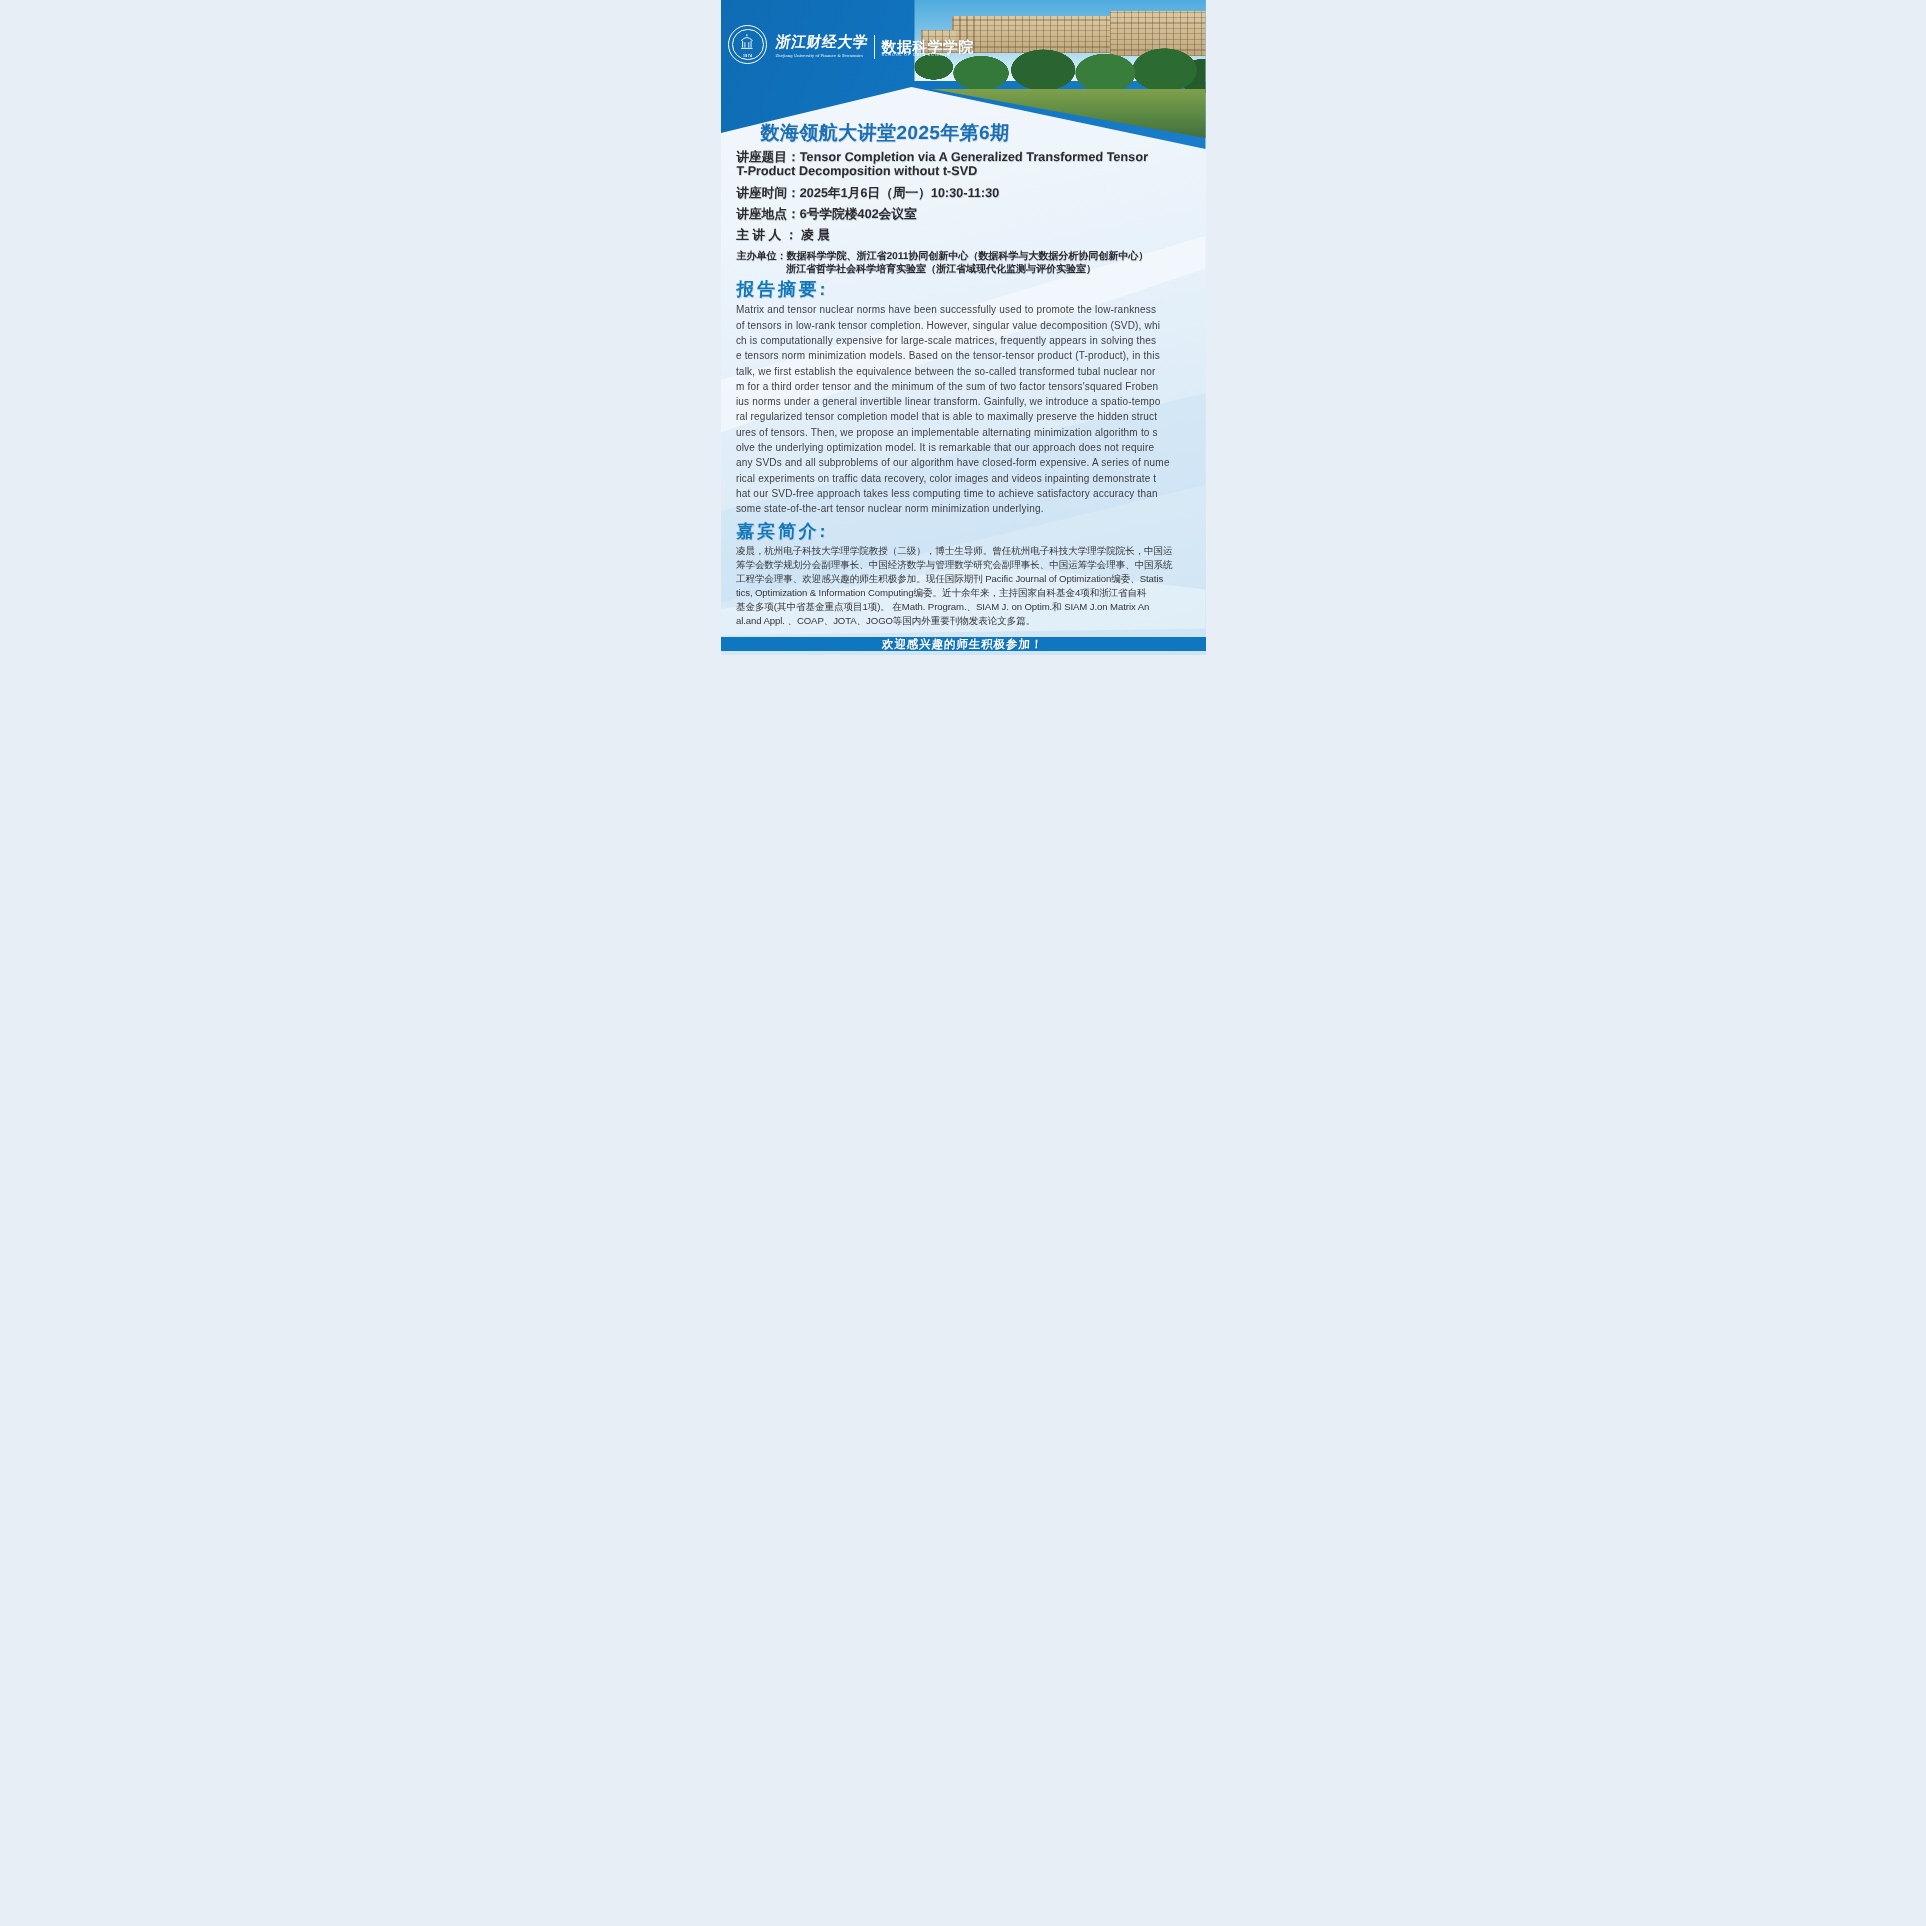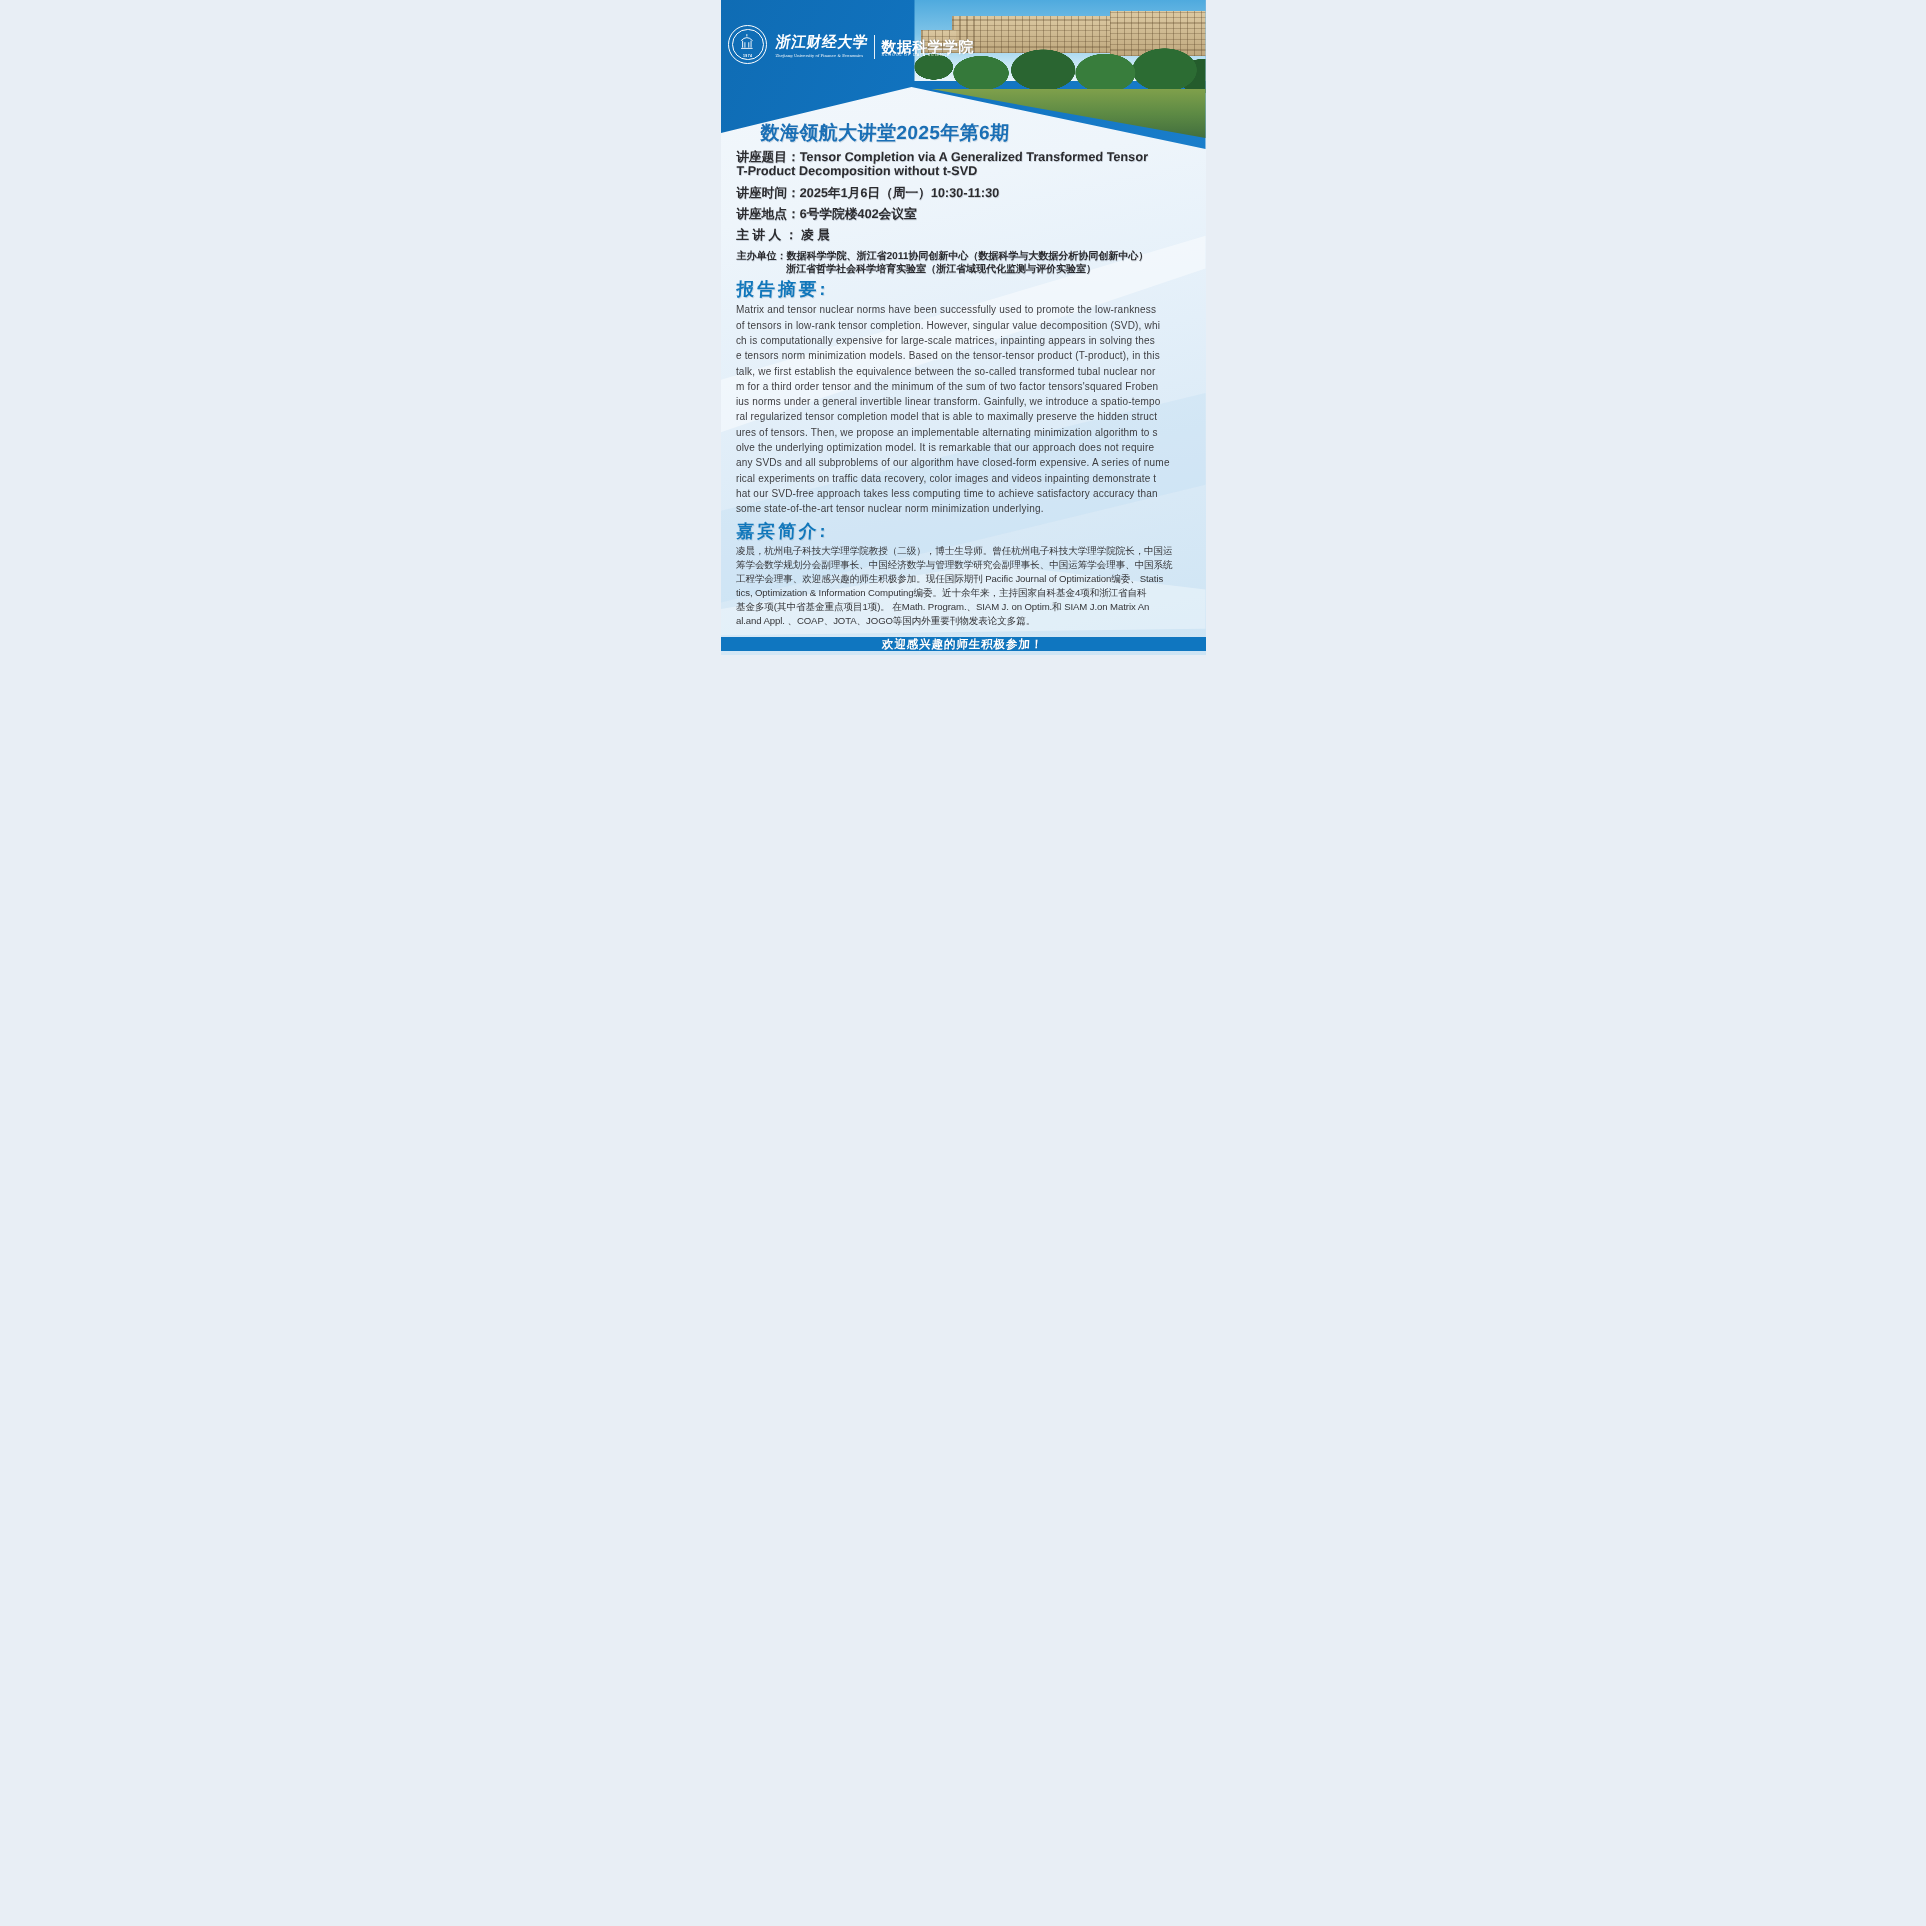--- a/index.html
+++ b/index.html
@@ -145,21 +145,21 @@
             <div class="line">数据科学学院、浙江省2011协同创新中心（数据科学与大数据分析协同创新中心）</div>
             <div class="line">浙江省哲学社会科学培育实验室（浙江省域现代化监测与评价实验室）</div>
           </div>
       </div>
     </div>
 
     <h2 class="sec-heading">报告摘要:</h2>
     <div class="abstract-text">
         <div class="line">Matrix and tensor nuclear norms have been successfully used to promote the low-rankness</div>
         <div class="line">of tensors in low-rank tensor completion. However, singular value decomposition (SVD), whi</div>
-        <div class="line">ch is computationally expensive for large-scale matrices, inpainting appears in solving thes</div>
+        <div class="line">ch is computationally expensive for large-scale matrices, frequently appears in solving thes</div>
         <div class="line">e tensors norm minimization models. Based on the tensor-tensor product (T-product), in this</div>
         <div class="line">talk, we first establish the equivalence between the so-called transformed tubal nuclear nor</div>
         <div class="line">m for a third order tensor and the minimum of the sum of two factor tensors'squared Froben</div>
         <div class="line">ius norms under a general invertible linear transform. Gainfully, we introduce a spatio-tempo</div>
         <div class="line">ral regularized tensor completion model that is able to maximally preserve the hidden struct</div>
         <div class="line">ures of tensors. Then, we propose an implementable alternating minimization algorithm to s</div>
         <div class="line">olve the underlying optimization model. It is remarkable that our approach does not require</div>
         <div class="line">any SVDs and all subproblems of our algorithm have closed-form expensive. A series of nume</div>
         <div class="line">rical experiments on traffic data recovery, color images and videos inpainting demonstrate t</div>
         <div class="line">hat our SVD-free approach takes less computing time to achieve satisfactory accuracy than</div>

